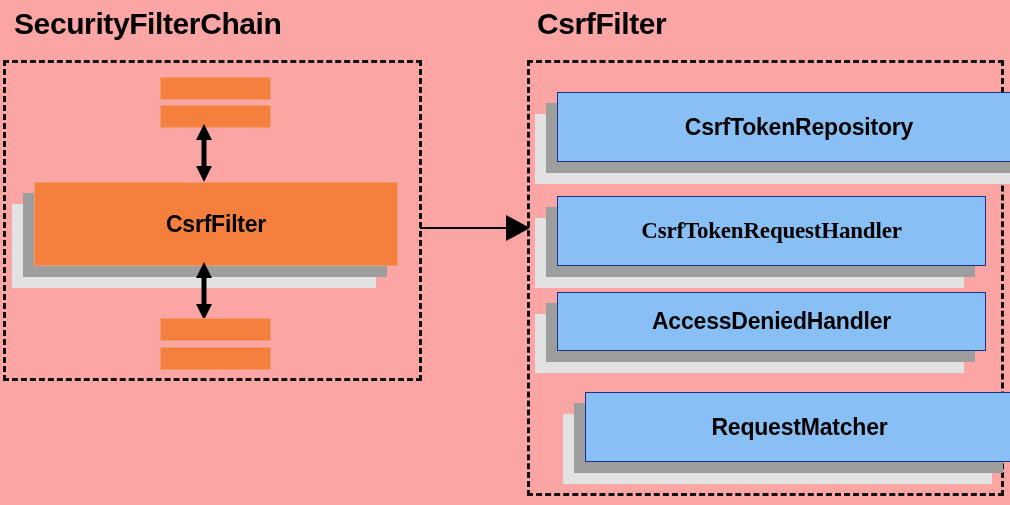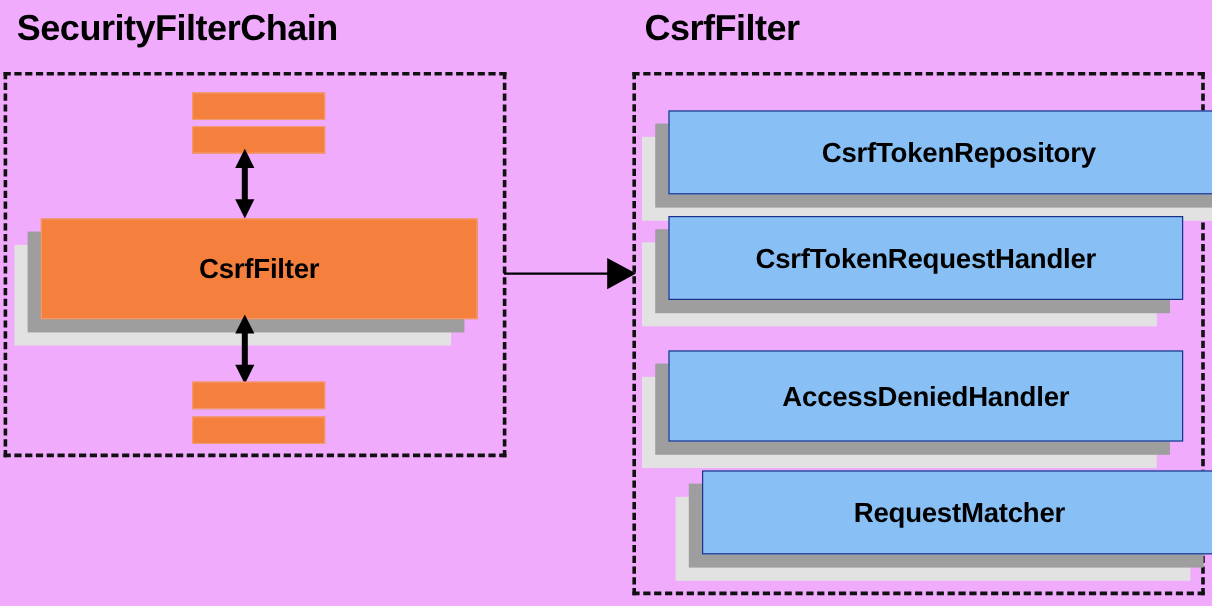--- a/index.html
+++ b/index.html
@@ -4,21 +4,21 @@
 <style>
   html, body {
     margin: 0;
     padding: 0;
     background: #ffffff;
   }
   #canvas {
     position: relative;
     width: 1010px;
     height: 505px;
-    background: #f0abfc;
+    background: #fca5a5;
     overflow: hidden;
     font-family: "Liberation Sans", sans-serif;
   }
 
   
   .panel-title {
     position: absolute;
     font-size: 30px;
     font-weight: bold;
     color: #000000;
@@ -85,22 +85,22 @@
   #bar-bottom-2 { left: 160px; top: 347px; width: 111px; height: 23px; }
 
   
   .arrow-svg { position: absolute; overflow: visible; }
   #arrow-up   { left: 196px; top: 124px; }
   #arrow-down { left: 196px; top: 262px; }
   #arrow-link { left: 420px; top: 212px; }
 
   
   #box-csrftokenrepository    { left: 557px; top: 92px;  width: 484px; height: 70px; border-radius: 27px; }
-  #box-csrftokenrequesthandler{ left: 557px; top: 180px; width: 429px; height: 70px; }
-  #box-accessdeniedhandler    { left: 557px; top: 292px; width: 429px; height: 76px; }
+  #box-csrftokenrequesthandler{ left: 557px; top: 196px; width: 429px; height: 70px; font-family: Liberation Serif, serif; }
+  #box-accessdeniedhandler    { left: 557px; top: 292px; width: 429px; height: 59px; }
   #box-requestmatcher         { left: 585px; top: 392px; width: 429px; height: 70px; }
 </style>
 </head>
 <body>
 
 <div id="canvas">
 
   <div class="panel-title" id="title-left">SecurityFilterChain</div>
 
   <div class="panel-title" id="title-right">CsrfFilter</div>

